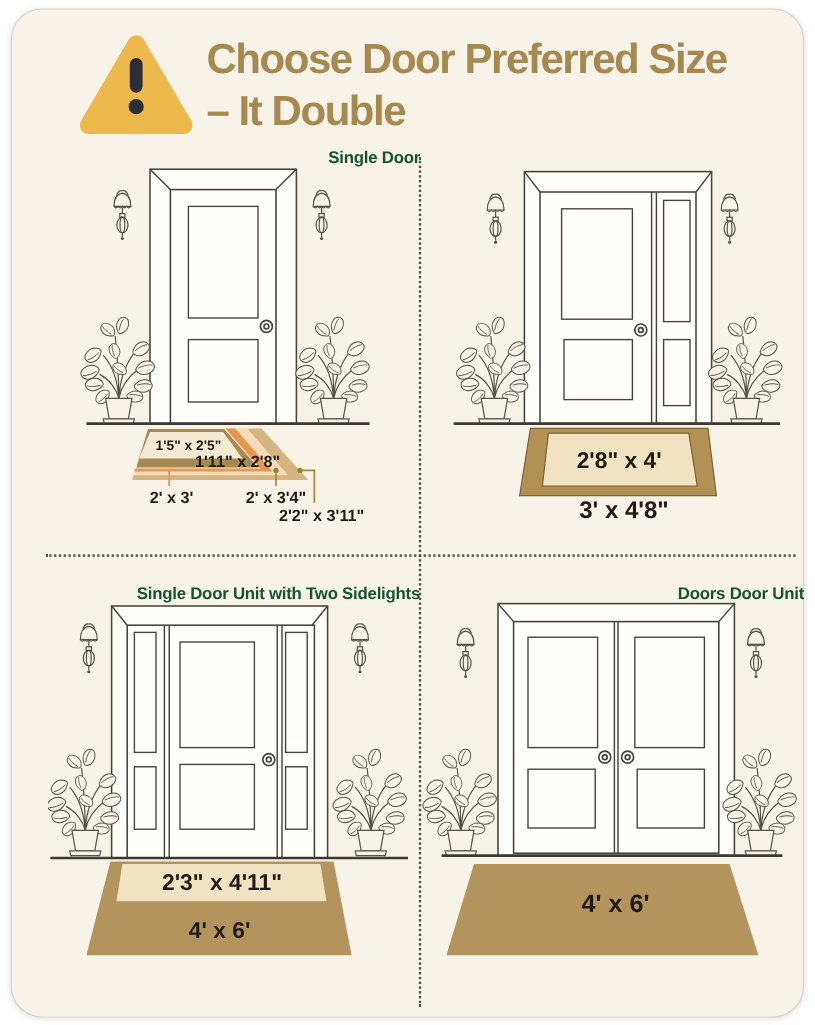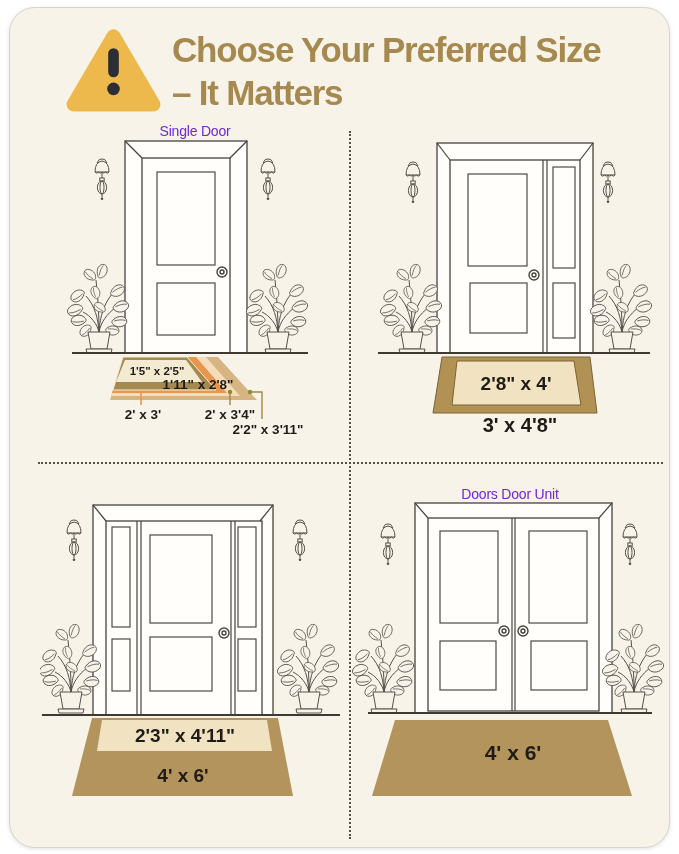--- a/index.html
+++ b/index.html
@@ -12,22 +12,22 @@
              font-size:35px;line-height:43px;letter-spacing:-1.2px;white-space:nowrap;}
   .div-v{position:absolute;left:339px;top:123px;height:708px;width:0;
          border-left:2.5px dotted #53504a;}
   .div-h{position:absolute;left:28px;top:454px;width:625px;height:0;
          border-top:2.5px dotted #53504a;}
   .quad{position:absolute;}
   .q-tl{left:30px;top:112px;width:310px;height:343px;}
   .q-tr{left:340px;top:112px;width:320px;height:343px;}
   .q-bl{left:30px;top:455px;width:310px;height:375px;}
   .q-br{left:340px;top:455px;width:320px;height:375px;}
-  .q-title{position:absolute;left:0;right:0;text-align:center;color:#6d28d9;
-           font-weight:400;font-size:14px;letter-spacing:-0.2px;}
+  .q-title{position:absolute;left:0;right:0;text-align:right;color:#14532d;
+           font-weight:700;font-size:14px;letter-spacing:-0.2px;}
   .q-tl .q-title,.q-tr .q-title{top:3px;}
   .q-bl .q-title,.q-br .q-title{top:23px;}
   .scene{position:absolute;left:0;top:0;}
   .scene text{font-family:"Liberation Sans",sans-serif;font-weight:700;text-anchor:middle;fill:#1f1c17;}
   .floor{stroke:#3e3a33;stroke-width:2.2;}
   .ln{stroke:#46433e;stroke-width:1.2;fill:none;}
   .frame{fill:#fffefa;stroke:#46433e;stroke-width:1.3;}
   .panel{fill:#fffefa;stroke:#46433e;stroke-width:1.15;}
   .knob{fill:none;stroke:#46433e;stroke-width:1.4;}
   .lead{stroke:#9a8c3c;stroke-width:1.4;fill:none;}
@@ -76,22 +76,22 @@
         </g>
       </defs>
     </svg>
 
     <svg class="hdr-icon" width="97" height="89" viewBox="0 0 100 92">
       <polygon points="50,11 91,81 9,81" fill="#edb94d" stroke="#edb94d" stroke-width="15" stroke-linejoin="round"></polygon>
       <rect x="44.5" y="23" width="11" height="30" rx="5.5" fill="#2c2e35"></rect>
       <circle cx="50" cy="65" r="6.5" fill="#2c2e35"></circle>
     </svg>
     <div class="hdr-title">
-      <div>Choose Your Preferred Size</div>
-      <div>– It Matters</div>
+      <div>Choose Door Preferred Size</div>
+      <div>– It Double</div>
     </div>
 
     <div class="div-v"></div>
     <div class="div-h"></div>
 
     <div class="quad q-tl">
       <div class="q-title">Single Door</div>
       <svg class="scene" width="310" height="343" viewBox="0 0 310 343">
         <rect class="frame" x="85" y="21" width="122" height="212"></rect>
         <rect class="frame" x="102" y="38" width="88" height="195"></rect>
@@ -144,20 +144,21 @@
         <use href="#plant" x="246" y="148"></use>
         <line class="floor" x1="28" y1="233" x2="300" y2="233"></line>
         <polygon points="92,237 240,237 247,293 83,293" fill="#b29254" stroke="#7a6335" stroke-width="1"></polygon>
         <polygon points="107,241 224,241 231,285 102,285" fill="#f1e3c2" stroke="#7a6335" stroke-width="1"></polygon>
         <text x="166" y="270" font-size="19">2'8" x 4'</text>
         <text x="170" y="312" font-size="20">3' x 4'8"</text>
       </svg>
     </div>
 
     <div class="quad q-bl">
+      <div class="q-title">Single Door Unit with Two Sidelights</div>
       <svg class="scene" width="310" height="375" viewBox="0 0 310 375">
         <rect class="frame" x="53" y="42" width="180" height="210"></rect>
         <rect class="frame" x="66" y="58" width="156" height="194"></rect>
         <line class="ln" x1="53" y1="42" x2="66" y2="58"></line>
         <line class="ln" x1="233" y1="42" x2="220" y2="58"></line>
         <line class="ln" x1="97" y1="58" x2="97" y2="252"></line>
         <line class="ln" x1="101" y1="58" x2="101" y2="252"></line>
         <line class="ln" x1="191" y1="58" x2="191" y2="252"></line>
         <line class="ln" x1="195" y1="58" x2="195" y2="252"></line>
         <rect class="panel" x="72" y="64" width="18" height="100"></rect>

